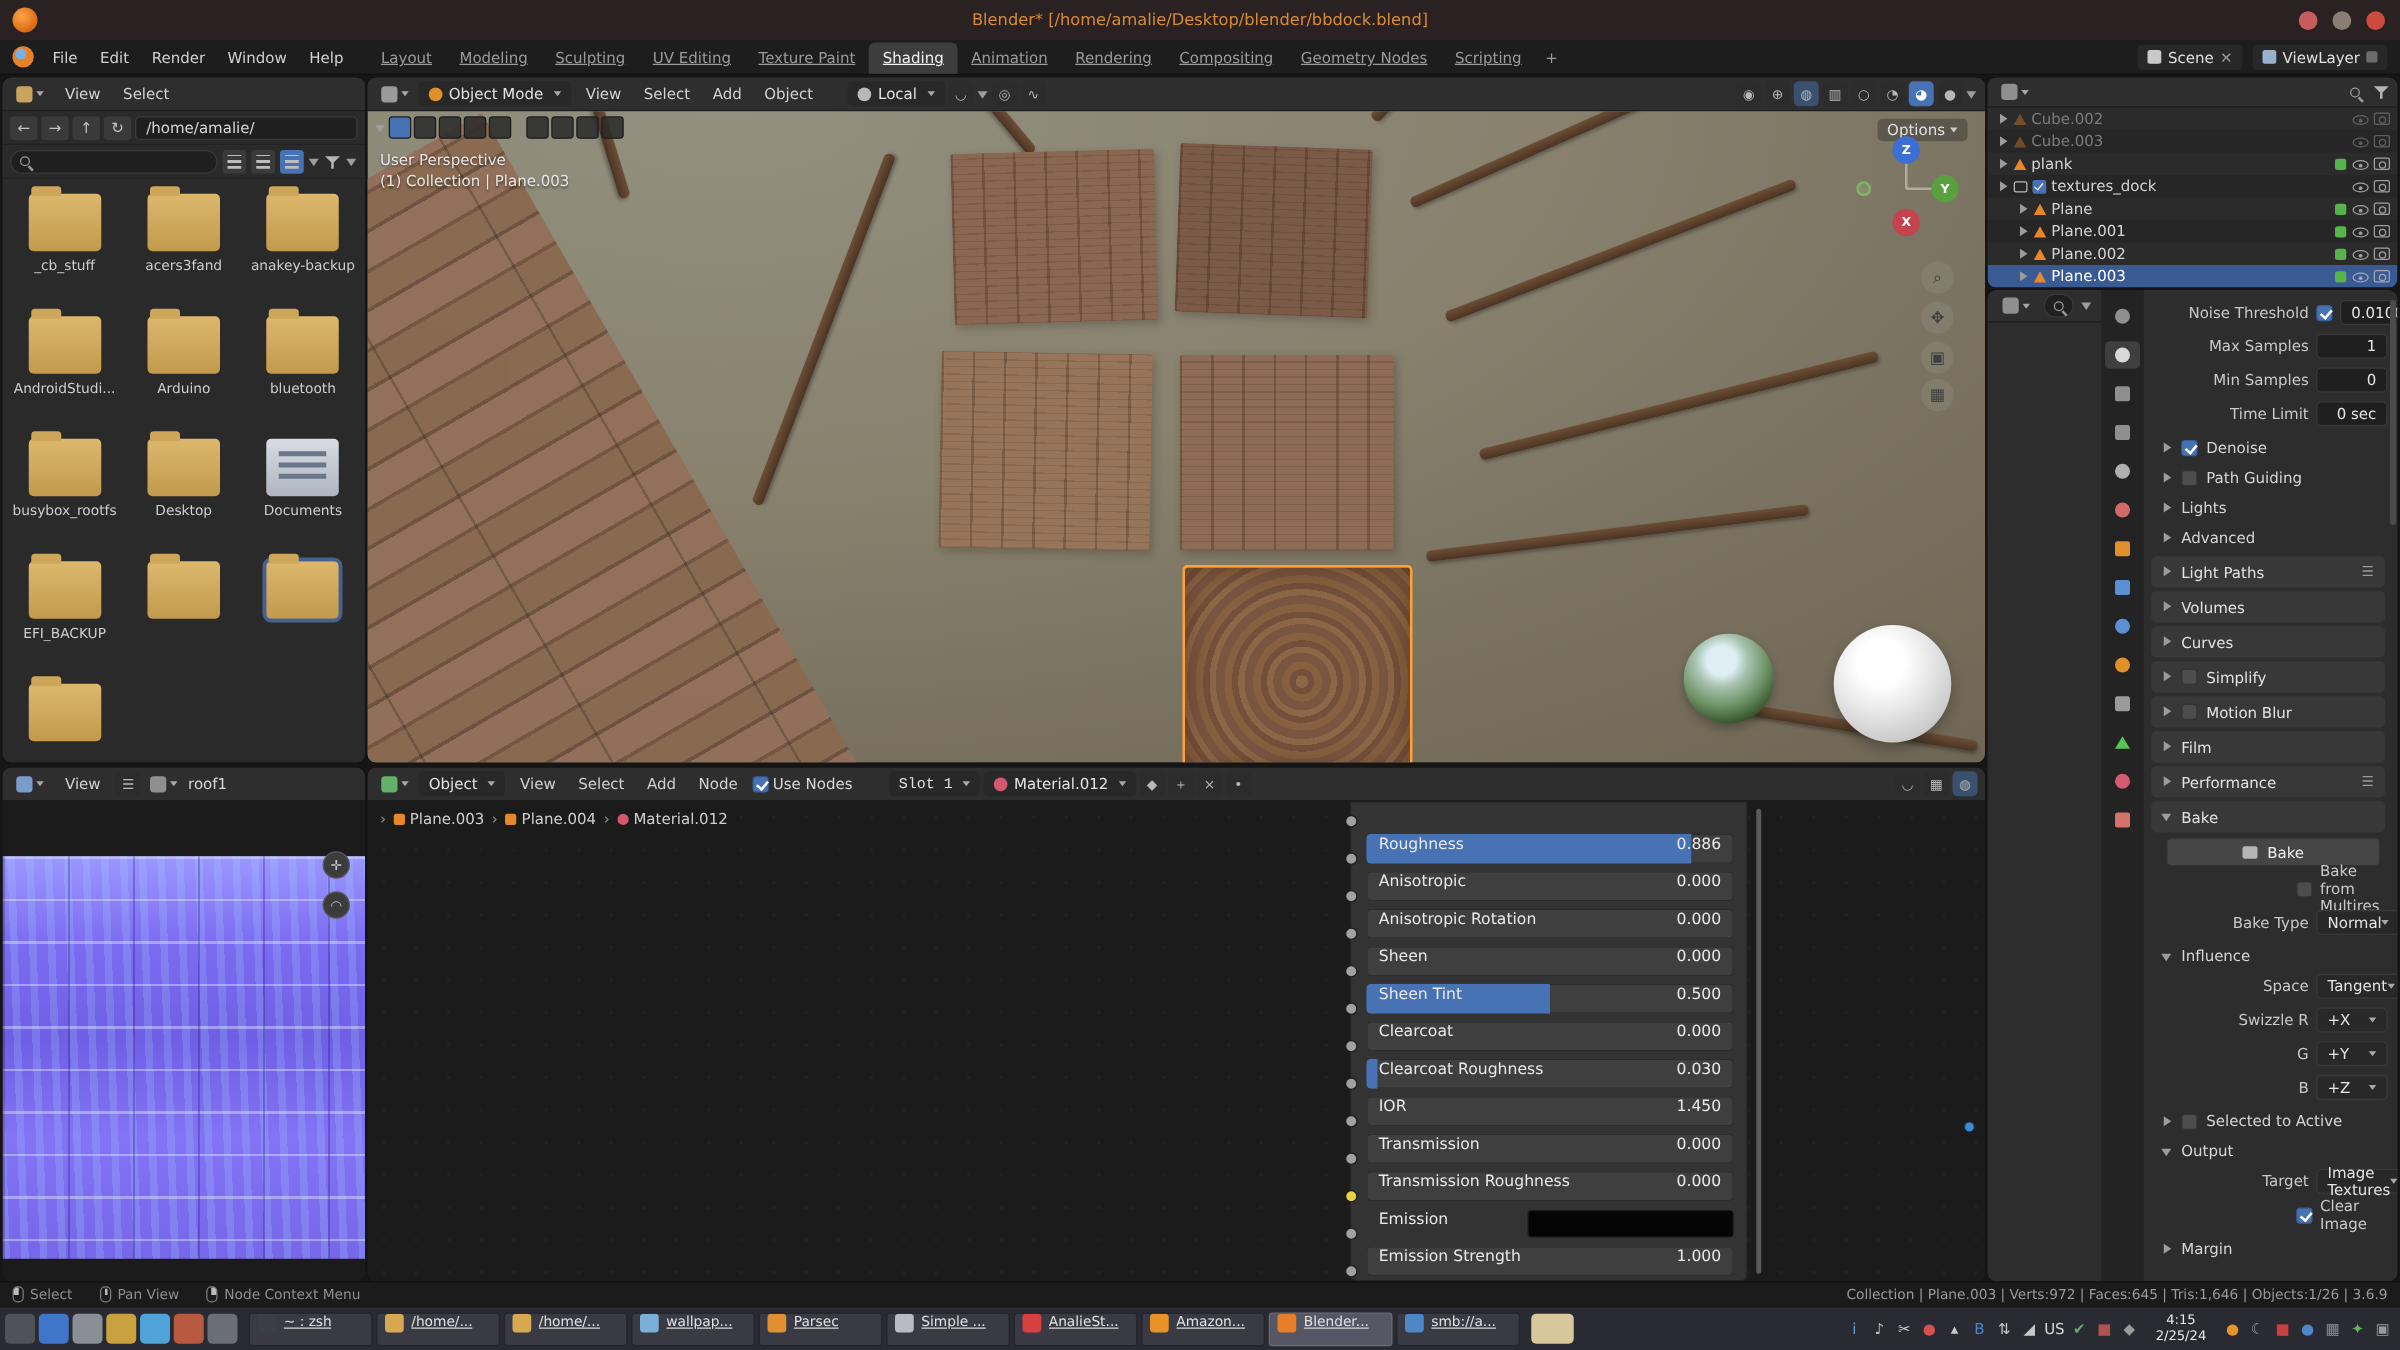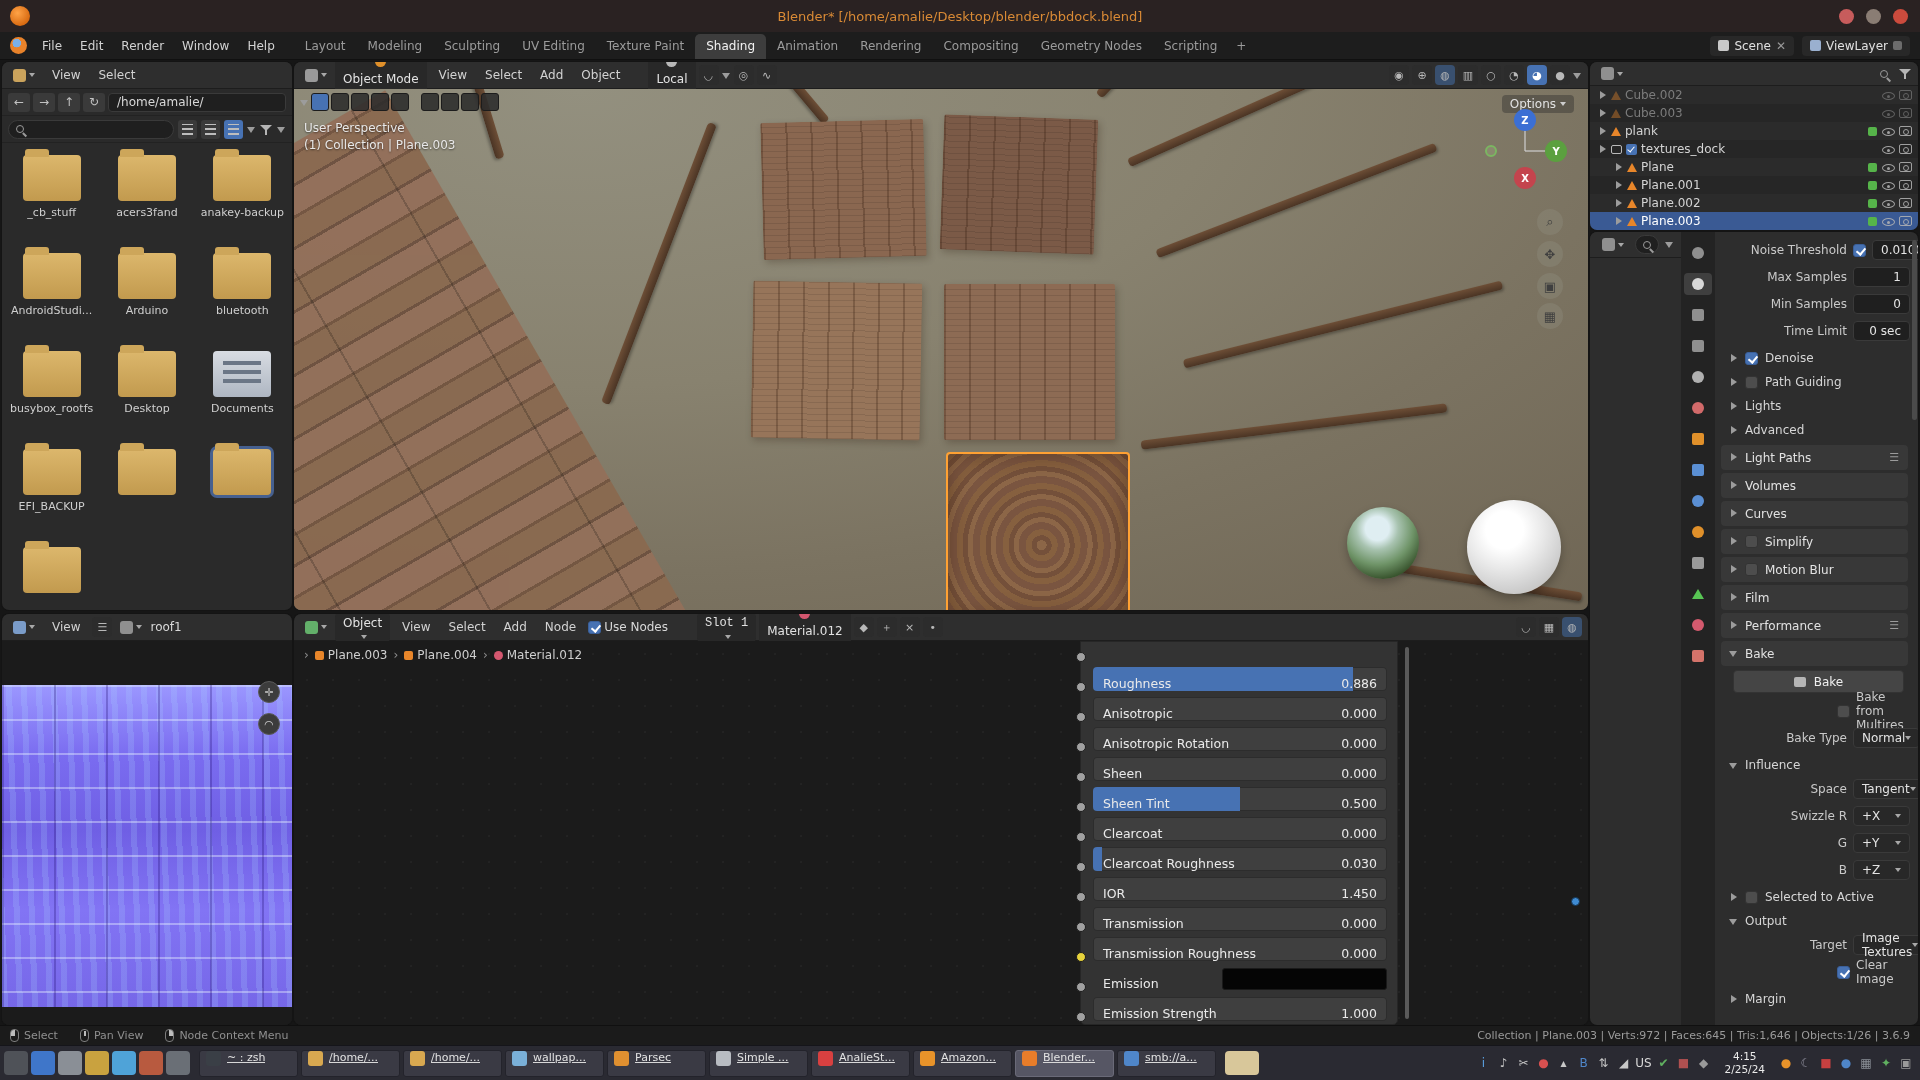--- a/index.html
+++ b/index.html
@@ -2,21 +2,21 @@
 <html><head>
 <meta charset="utf-8">
 <style>
 *{margin:0;padding:0;box-sizing:border-box;}
 html,body{width:1920px;height:1080px;overflow:hidden;background:#101010;
   font-family:"DejaVu Sans","Liberation Sans",sans-serif;font-size:12px;color:#d8d8d8;}
 #app{position:relative;width:1920px;height:1080px;background:#161616;}
 
 
 .dd{display:inline-flex;align-items:center;gap:5px;background:#282828;border-radius:4px;
-  padding:3px 8px;color:#e2e2e2;white-space:nowrap;flex-direction:column;}
+  padding:3px 8px;color:#e2e2e2;white-space:nowrap;}
 .dd::after{content:"";border-left:3px solid transparent;border-right:3px solid transparent;
   border-top:4px solid #a8a8a8;margin-left:3px;}
 .chk{width:13px;height:13px;border-radius:3px;background:#4d4d4d;border:1px solid #333;
   display:inline-block;position:relative;flex:none;}
 .chk.on{background:#4772b3;border-color:#3a5f99;}
 .chk.on::after{content:"";position:absolute;left:3.5px;top:1px;width:4px;height:7px;
   border:solid #fff;border-width:0 2px 2px 0;transform:rotate(40deg);}
 .car{display:inline-block;width:9px;height:9px;position:relative;flex:none;}
 .car.r::before{content:"";position:absolute;left:2px;top:0;border-top:4.5px solid transparent;
   border-bottom:4.5px solid transparent;border-left:6px solid #9c9c9c;}
@@ -34,21 +34,21 @@
 .tb-title{position:absolute;left:0;right:0;text-align:center;color:#d98a35;font-size:13px;}
 .tb-btns{margin-left:auto;display:flex;gap:12px;margin-right:12px;z-index:2;}
 .tb-btn{width:15px;height:15px;border-radius:50%;}
 
 
 #topbar{position:absolute;left:0;top:32px;width:1920px;height:28px;background:#1d1d1d;
   display:flex;align-items:center;border-bottom:1px solid #101010;padding:0 6px;}
 .blogo{width:17px;height:17px;border-radius:50%;margin:0 6px 0 4px;flex:none;
   background:radial-gradient(circle at 40% 36%,#7ab0e8 0 28%,#e8822a 30%);}
 .ws-tabs{display:flex;align-items:flex-end;height:100%;margin-left:10px;}
-.ws-tab{padding:5px 11px 6px;color:#9b9b9b;border-radius:5px 5px 0 0;white-space:nowrap;}
+.ws-tab{padding:5px 11px 6px;color:#9b9b9b;border-radius:5px 5px 0 0;white-space:nowrap;text-decoration:underline;}
 .ws-tab.active{background:#3d3d3d;color:#f2f2f2;}
 .ws-add{padding:4px 8px;color:#9b9b9b;}
 #topbar .right{margin-left:auto;display:flex;gap:8px;align-items:center;margin-right:4px;}
 .scene-box{display:flex;align-items:center;gap:5px;background:#282828;border-radius:4px;
   padding:3px 8px;color:#e0e0e0;}
 .mini-ic{width:11px;height:11px;border-radius:2px;background:#8b8b8b;display:inline-block;flex:none;}
 
 
 .ed{position:absolute;background:#2a2a2a;border-radius:7px;overflow:hidden;
   box-shadow:0 0 0 1px #141414;}
@@ -155,21 +155,21 @@
 .crumb .sep{color:#8f8f8f;margin:0 2px;}
 .crumb .ci{width:9px;height:9px;border-radius:2px;background:#e8862a;display:inline-block;}
 .crumb:last-child .ci{border-radius:50%;background:#d4576f;}
 .nodepanel{position:absolute;left:786px;top:0;width:318px;height:100%;background:#333333;
   border:1px solid #262626;border-radius:0 0 5px 5px;padding:3px 10px 0 12px;}
 .nrow{height:24px;margin-bottom:6px;display:flex;align-items:center;position:relative;}
 .socket{position:absolute;left:-17px;width:10px;height:10px;border-radius:50%;background:#a1a1a1;
   border:1px solid #1d1d1d;flex:none;}
 .socket.yellow{background:#e7d33c;}
 .slider{position:relative;flex:1;height:24px;background:#3f3f3f;border-radius:4px;overflow:hidden;
-  display:flex;align-items:flex-end;box-shadow:inset 0 0 0 1px #2c2c2c;margin-top:44px;}
+  display:flex;align-items:flex-start;box-shadow:inset 0 0 0 1px #2c2c2c;margin-top:44px;}
 .fillbar{position:absolute;left:0;top:0;bottom:0;width:0;background:#4772b3;}
 .nlabel{position:relative;margin-left:10px;flex:1;color:#eaeaea;font-size:12.5px;}
 .nvalue{position:relative;margin-right:10px;color:#eaeaea;font-size:12.5px;}
 .slider.is_color{background:transparent;box-shadow:none;overflow:visible;}
 .swatch{display:none;}
 .slider.is_color .swatch{display:block;position:absolute;left:44%;right:0;top:1px;bottom:1px;
   background:#050505;border:1px solid #1a1a1a;border-radius:3px;}
 .sebar{position:absolute;left:1111px;top:6px;bottom:6px;width:4px;background:#5a5a5a;border-radius:2px;}
 .bluedot{position:absolute;left:1277px;top:256px;width:9px;height:9px;border-radius:50%;
   background:#3f8bd2;border:1px solid #14334f;}

